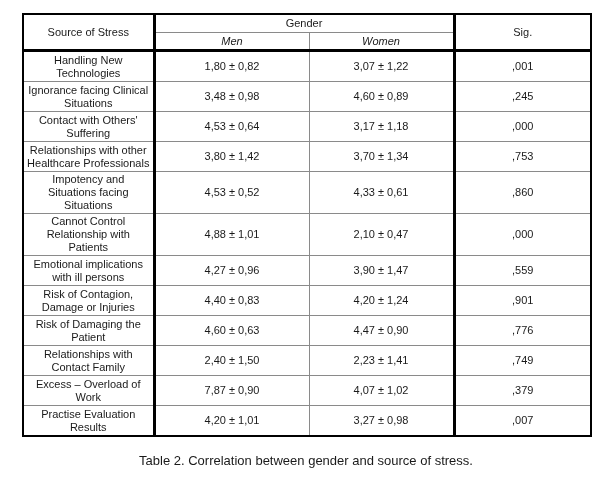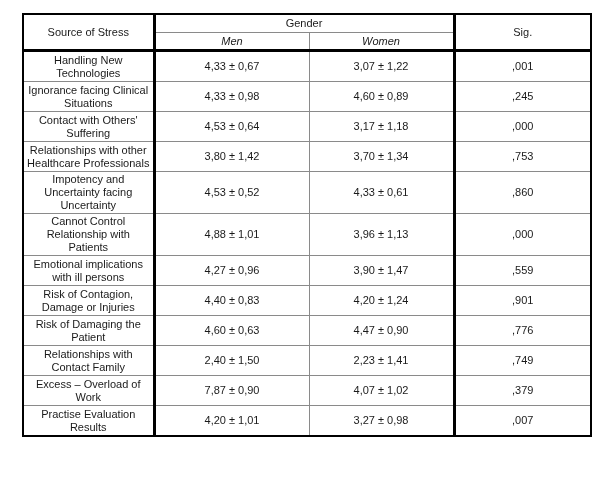--- a/index.html
+++ b/index.html
@@ -71,52 +71,52 @@
         <th rowspan="2" class="vl hb">Sig.</th>
       </tr>
       <tr class="sub-row">
         <th class="hb">Men</th>
         <th class="hb">Women</th>
       </tr>
     </thead>
     <tbody>
         <tr>
     <td class="vr">Handling New Technologies</td>
-    <td>4,33 ± 0,67</td>
+    <td>1,80 ± 0,82</td>
     <td>3,07 ± 1,22</td>
     <td class="vl">,001</td>
   </tr>
         <tr>
     <td class="vr">Ignorance facing Clinical Situations</td>
-    <td>4,33 ± 0,98</td>
+    <td>3,48 ± 0,98</td>
     <td>4,60 ± 0,89</td>
     <td class="vl">,245</td>
   </tr>
         <tr>
     <td class="vr">Contact with Others' Suffering</td>
     <td>4,53 ± 0,64</td>
     <td>3,17 ± 1,18</td>
     <td class="vl">,000</td>
   </tr>
         <tr>
     <td class="vr">Relationships with other Healthcare Professionals</td>
     <td>3,80 ± 1,42</td>
     <td>3,70 ± 1,34</td>
     <td class="vl">,753</td>
   </tr>
         <tr>
-    <td class="vr">Impotency and Uncertainty facing Uncertainty</td>
+    <td class="vr">Impotency and Situations facing Situations</td>
     <td>4,53 ± 0,52</td>
     <td>4,33 ± 0,61</td>
     <td class="vl">,860</td>
   </tr>
         <tr>
     <td class="vr">Cannot Control Relationship with Patients</td>
     <td>4,88 ± 1,01</td>
-    <td>3,96 ± 1,13</td>
+    <td>2,10 ± 0,47</td>
     <td class="vl">,000</td>
   </tr>
         <tr>
     <td class="vr">Emotional implications with ill persons</td>
     <td>4,27 ± 0,96</td>
     <td>3,90 ± 1,47</td>
     <td class="vl">,559</td>
   </tr>
         <tr>
     <td class="vr">Risk of Contagion, Damage or Injuries</td>
@@ -144,14 +144,15 @@
   </tr>
         <tr>
     <td class="vr">Practise Evaluation Results</td>
     <td>4,20 ± 1,01</td>
     <td>3,27 ± 0,98</td>
     <td class="vl">,007</td>
   </tr>
       </tbody>
   </table>
 
+  <div class="caption">Table 2. Correlation between gender and source of stress.</div>
 
 </div>
 
 </body></html>

